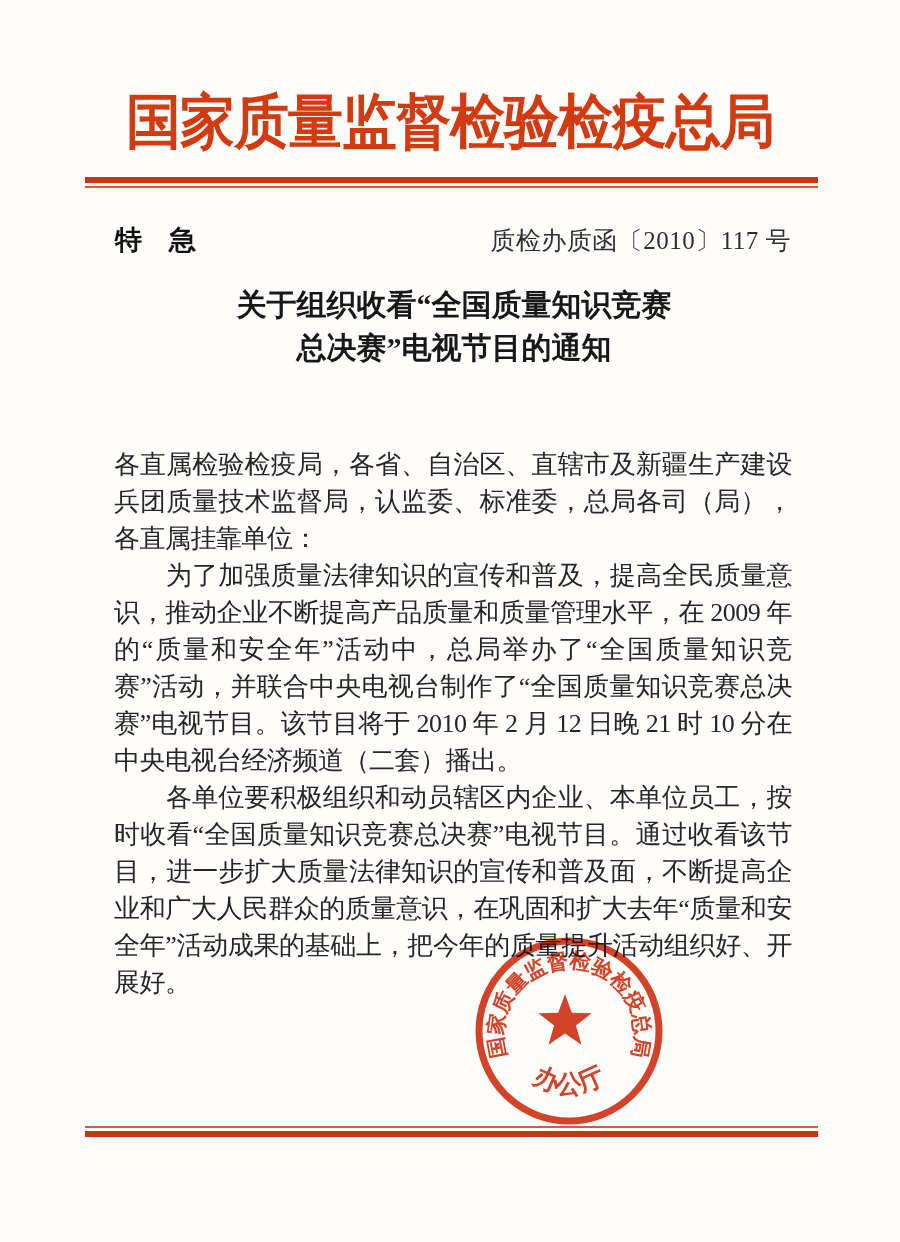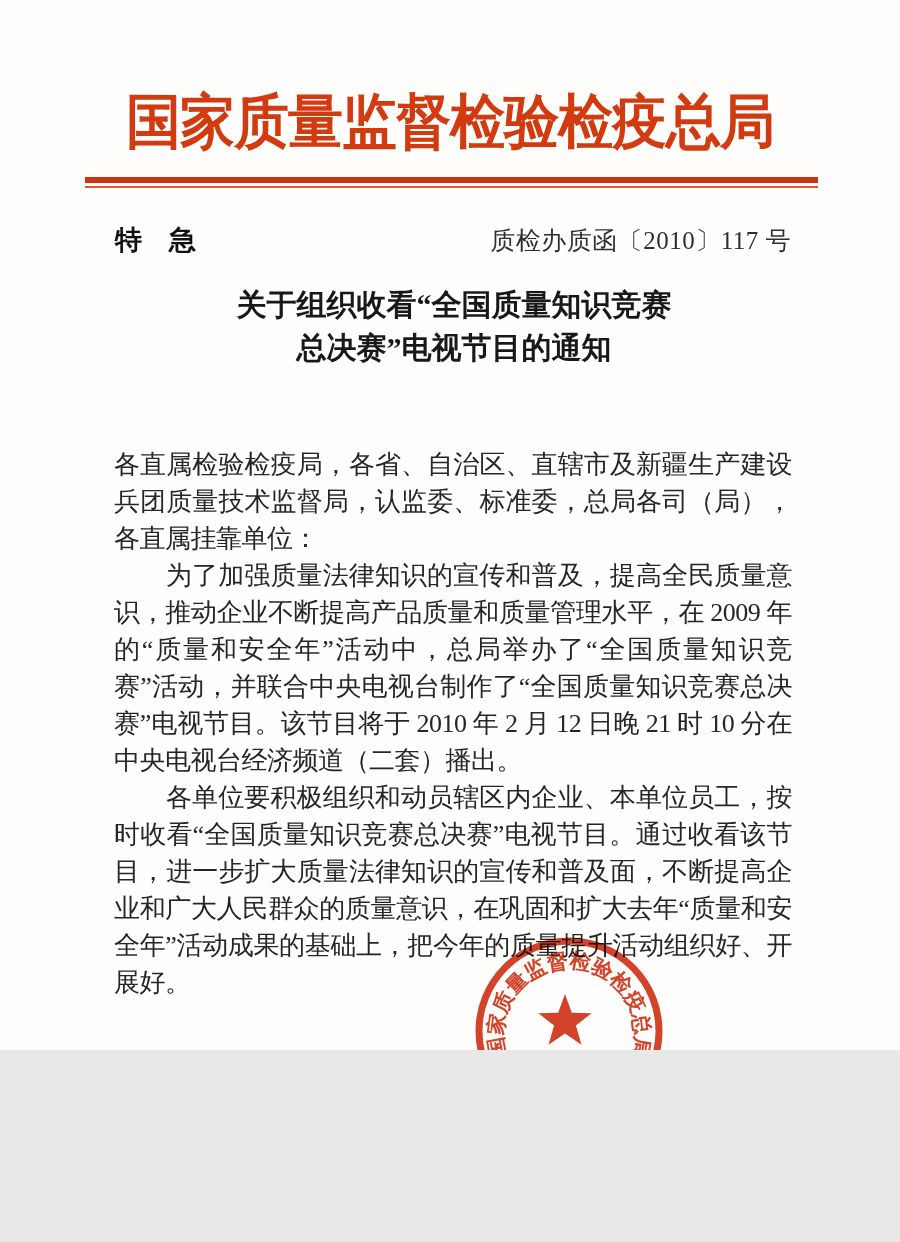--- a/index.html
+++ b/index.html
@@ -1,18 +1,18 @@
 <!DOCTYPE html>
 <html><head>
 <meta charset="utf-8">
 <style>
   html,body{margin:0;padding:0;background:#e8e8e8;}
   .page{
     position:relative;
-    width:900px;height:1050px;
+    width:900px;height:1242px;
     margin:0 auto;
     background:#fffefd;
     overflow:hidden;
     font-family:"Liberation Serif","DejaVu Serif",serif;
   }
   .letterhead{
     position:absolute;top:86px;left:0;width:100%;
     text-align:center;
     font-size:55px;font-weight:bold;letter-spacing:-1px;
     color:#d23a10;

